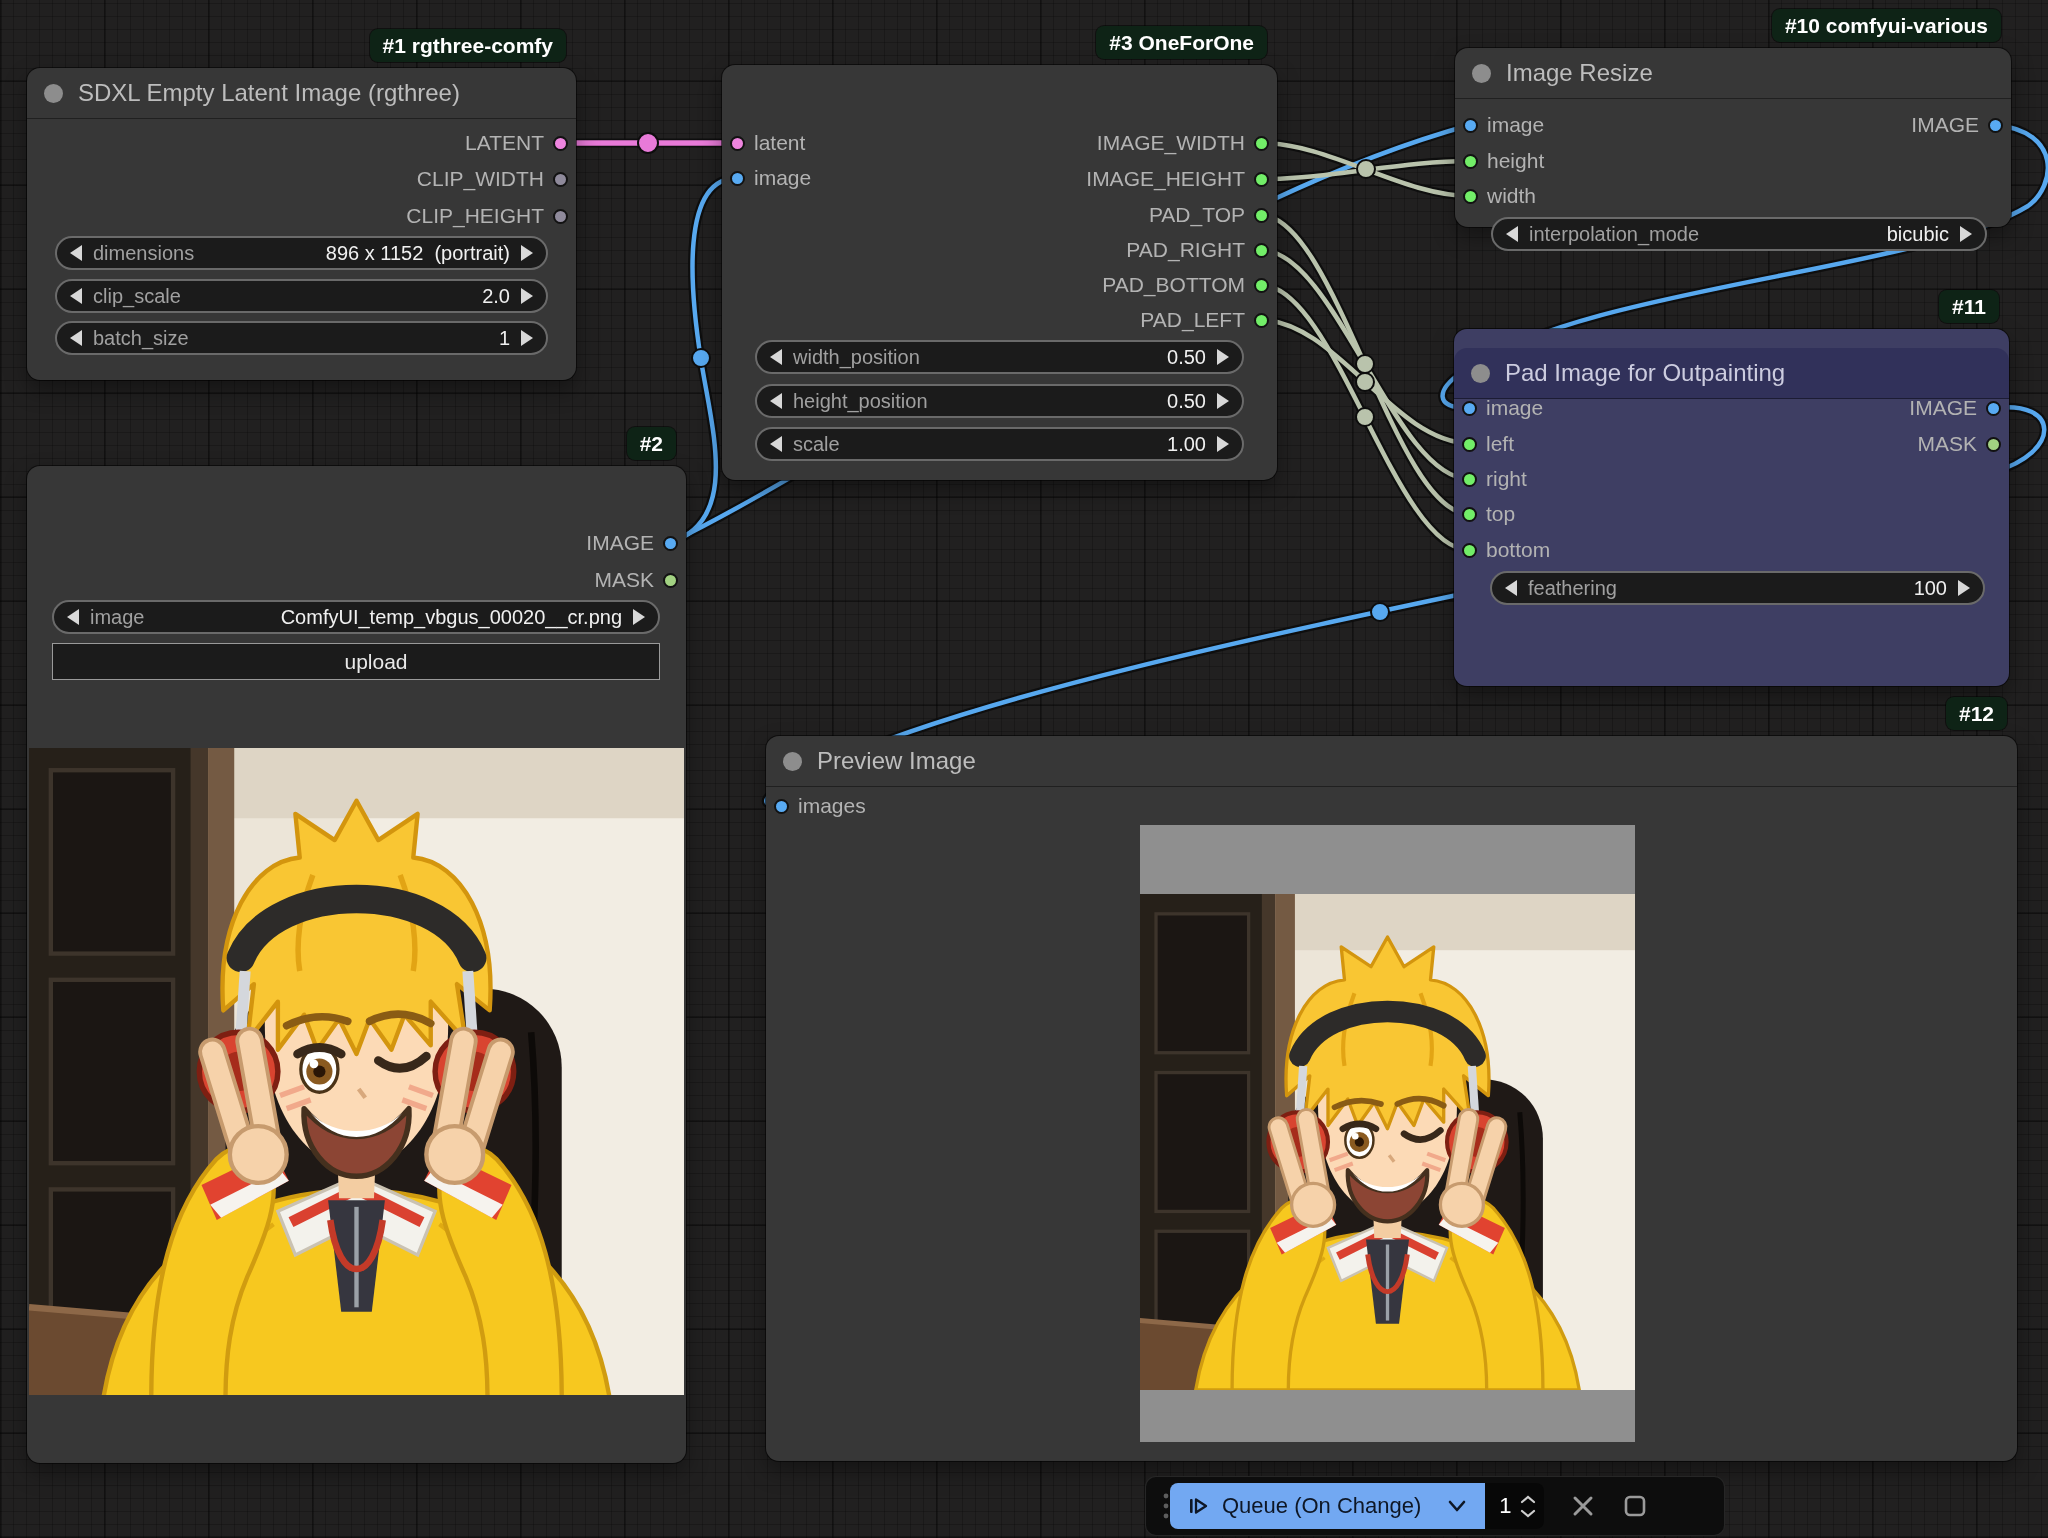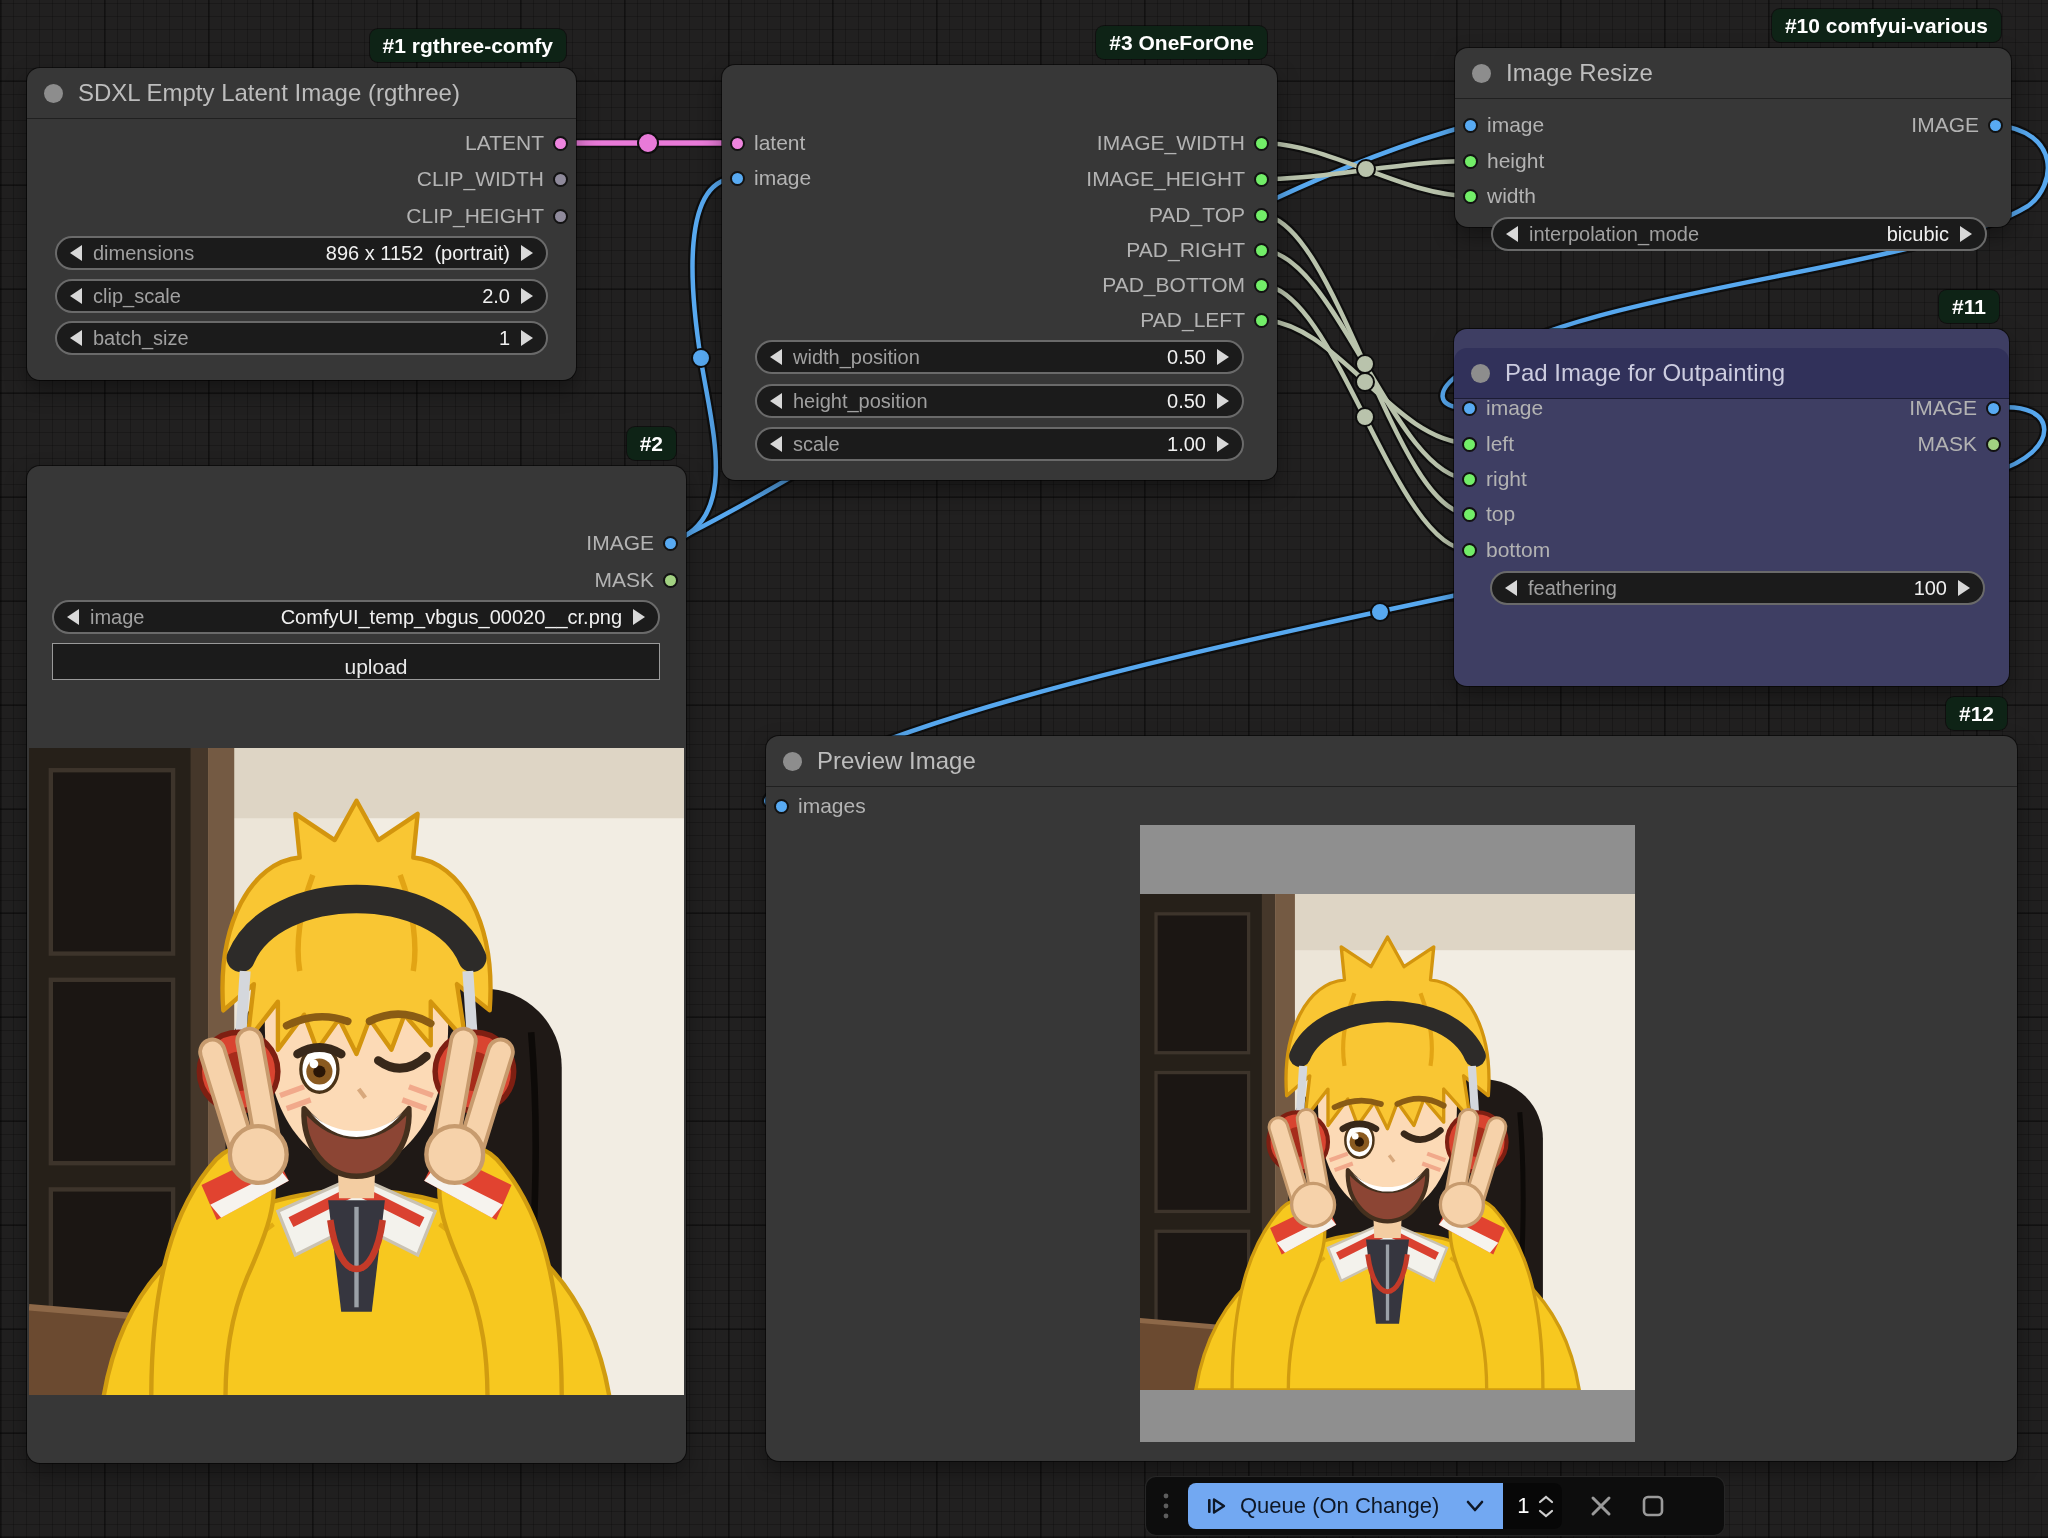--- a/index.html
+++ b/index.html
@@ -29,21 +29,21 @@
   .slot.out{right:8px;}
   .dot{width:15px;height:15px;border-radius:50%;border:2px solid #121212;box-sizing:border-box;flex:0 0 auto;}
   .pill{position:absolute;height:34px;background:#1b1b1b;border:2px solid #6a6a6a;border-radius:18px;
     box-sizing:border-box;display:flex;align-items:center;padding:0 13px;gap:11px;font-size:20px;}
   .wlabel{color:#a0a0a0;white-space:pre;}
   .wval{margin-left:auto;color:#f0f0f0;white-space:pre;}
   .tri{width:0;height:0;border-style:solid;flex:0 0 auto;}
   .tri.l{border-width:8px 12px 8px 0;border-color:transparent #d8d8d8 transparent transparent;}
   .tri.r{border-width:8px 0 8px 12px;border-color:transparent transparent transparent #d8d8d8;}
   .btnrect{position:absolute;height:37px;background:#1b1b1b;border:1.5px solid #9a9a9a;box-sizing:border-box;
-    display:flex;align-items:flex-end;justify-content:center;font-size:21px;color:#e8e8e8;padding-left:40px;}
+    display:flex;align-items:center;justify-content:center;font-size:21px;color:#e8e8e8;padding-left:40px;}
   .photo{position:absolute;overflow:hidden;background:#8f8f8f;}
   .photo svg{display:block;}
   
   .qbar{position:absolute;z-index:3;display:flex;align-items:center;background:#0d0d0d;border-radius:10px;
     box-shadow:0 0 0 1px #262626;padding:0 16px;}
   .qbtn{display:flex;align-items:center;gap:12px;background:#72a8f2;color:#0e1726;border-radius:8px 0 0 8px;
     height:46px;padding:0 18px 0 16px;font-size:22px;white-space:nowrap;}
   .qcount{display:flex;align-items:center;height:46px;background:#070707;border-radius:0 8px 8px 0;
     padding:0 8px 0 14px;gap:8px;color:#fff;font-size:22px;}
   .qicon{margin-left:26px;display:flex;align-items:center;}
@@ -378,21 +378,21 @@
       <div style="height:52px;background:#8f8f8f"></div>
     </div>
   </div>
 
   <div class="qbar" style="left:1146px;top:1477px;width:546px;height:58px">
     <svg width="8" height="30" viewBox="0 0 8 30">
       <circle cx="4" cy="5" r="2.4" fill="#5d5d5d"></circle>
         <circle cx="4" cy="15" r="2.4" fill="#5d5d5d"></circle>
         <circle cx="4" cy="25" r="2.4" fill="#5d5d5d"></circle>
     </svg>
-    <div class="qbtn" style="margin-left:18px">
+    <div class="qbtn" style="">
       <svg width="24" height="24" viewBox="0 0 24 24">
         <rect x="4" y="5" width="2.6" height="14" rx="1" fill="#0e1726"></rect>
         <path d="M10,5.5 L20,12 L10,18.5 Z" fill="none" stroke="#0e1726" stroke-width="2.3" stroke-linejoin="round"></path>
       </svg>
       <span>Queue (On Change)</span>
       <svg width="20" height="14" viewBox="0 0 20 14" style="margin-left:14px">
         <path d="M3,3 L10,11 L17,3" fill="none" stroke="#0e1726" stroke-width="2.6" stroke-linecap="round" stroke-linejoin="round"></path>
       </svg>
     </div>
     <div class="qcount">

